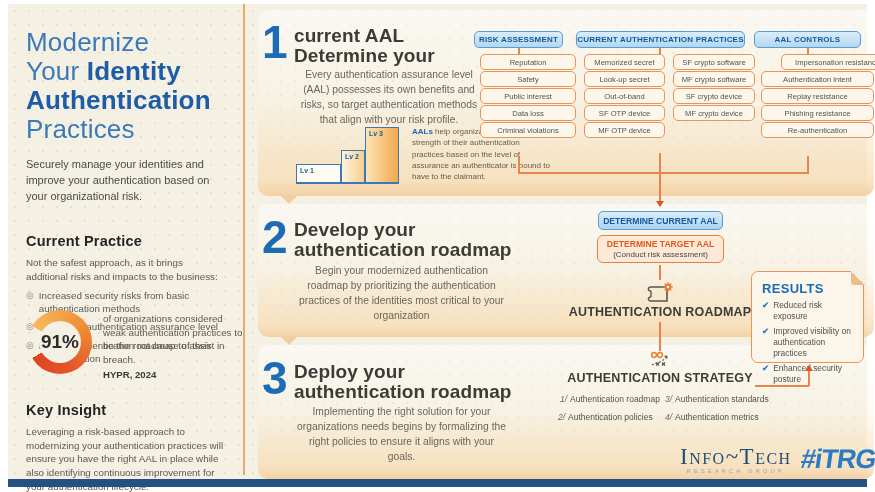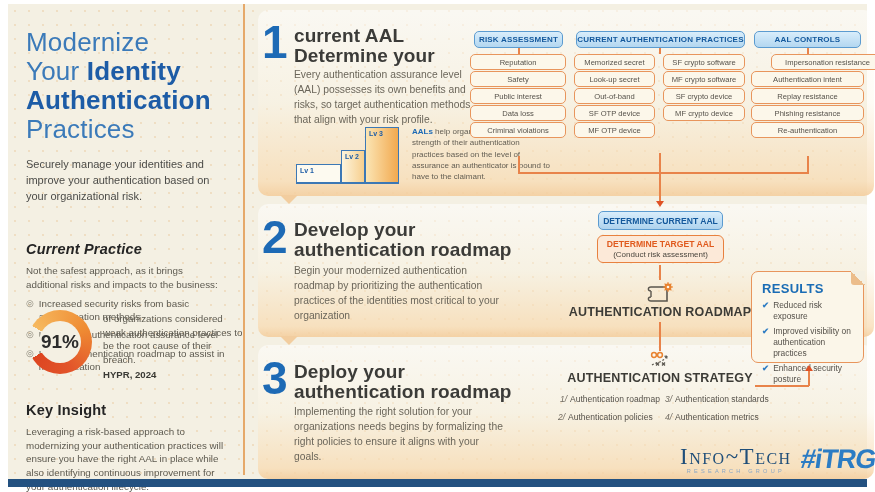--- a/index.html
+++ b/index.html
@@ -30,32 +30,32 @@
     font-size:19px; font-weight:800; color:#2c2c2c; z-index:2; }
   .stat-text { position:absolute; left:95px; top:308px; width:140px; font-size:9.8px; line-height:1.38; color:#5d5a50; }
   .stat-src { font-weight:800; color:#3a3a35; margin-top:2px; font-size:9.6px; }
   
   .panel { position:absolute; left:250px; width:616px; border-radius:10px;
     background:linear-gradient(180deg, rgba(255,255,255,0.55) 0%, rgba(252,244,226,0.35) 50%, rgba(248,219,178,0.75) 92%, rgba(244,206,158,0.9) 100%); }
   .panel::after { content:""; position:absolute; left:22px; top:100%; margin-top:-1px;
     border:9px solid transparent; border-top-color:#f2cd9f; border-bottom-width:7px; }
   .stepnum { font-size:46px; font-weight:800; color:#1d6ab5; line-height:0.9; }
   .steptitle { font-size:19px; font-weight:800; color:#3b3b38; line-height:1.07; letter-spacing:0.1px; }
-  .stepbody { font-size:10.3px; line-height:1.45; color:#6b665a; }
+  .stepbody { font-size:10.3px; line-height:1.45; color:#6b665a;text-align:center; }
   
   .step-box { position:absolute; border:1.4px solid #3c78b5; border-bottom-width:2px; }
   .step-lab { font-size:7px; font-weight:800; color:#1d5ca6; padding:2px 0 0 3px; display:block; }
   .aal-note { position:absolute; font-size:8px; line-height:1.42; color:#625d52; width:138px; }
   .aal-note b { color:#1d6ab5; }
   
   .colhead { position:absolute; height:17px; border:1.2px solid #5b9bd0; border-radius:5px;
     background:linear-gradient(180deg,#d9edfb,#b3d7f0); display:flex; align-items:center; justify-content:center;
     font-size:8px; font-weight:700; color:#13589c; letter-spacing:0.2px; }
   .colitem { position:absolute; height:16px; border:1px solid #e8955c; border-radius:5px; background:#fcf7ea;
-    display:flex; align-items:center; justify-content:center; font-size:7.6px; color:#55514a; }
+    display:flex; align-items:center; justify-content:center; font-size:7.6px; color:#55514a;margin-left:10px; }
   .stub { position:absolute; width:1.5px; background:#e8834a; }
   .hline { position:absolute; height:1.5px; background:#e8834a; }
   .arrow-down { position:absolute; border:4px solid transparent; border-top:6px solid #df5226; }
   .arrow-up { position:absolute; border:4px solid transparent; border-bottom:6px solid #df5226; }
   
   .pill-blue { position:absolute; border:1.2px solid #5b9bd0; border-radius:5px;
     background:linear-gradient(180deg,#d9edfb,#aed3ee); display:flex; align-items:center; justify-content:center;
     font-size:8.6px; font-weight:800; color:#13589c; }
   .pill-orange { position:absolute; border:1.4px solid #e8813f; border-radius:6px; background:#fce9d8;
     display:flex; flex-direction:column; align-items:center; justify-content:center; }
@@ -85,21 +85,21 @@
 
   <div class="sidebar">
     <div class="title">
       <div><span>Modernize</span></div>
       <div><span>Your</span> <span class="bold">Identity</span></div>
       <div class="bold">Authentication</div>
       <div>Practices</div>
     </div>
     <div class="subtitle">Securely manage your identities and improve your authentication based on your organizational risk.</div>
 
-    <div class="sb-h" style="margin-top:37px;font-style:italic;">Current Practice</div>
+    <div class="sb-h" style="margin-top:29px;">Current Practice</div>
     <div class="sb-p" style="margin-top:7px;">Not the safest approach, as it brings additional risks and impacts to the business:</div>
     <div class="bullets">
       <div class="bullet">
           <span class="bi">◎</span>
           <span>Increased security risks from basic authentication methods</span>
         </div>
       <div class="bullet">
           <span class="bi">◎</span>
           <span>Undefined authentication assurance level</span>
         </div>

